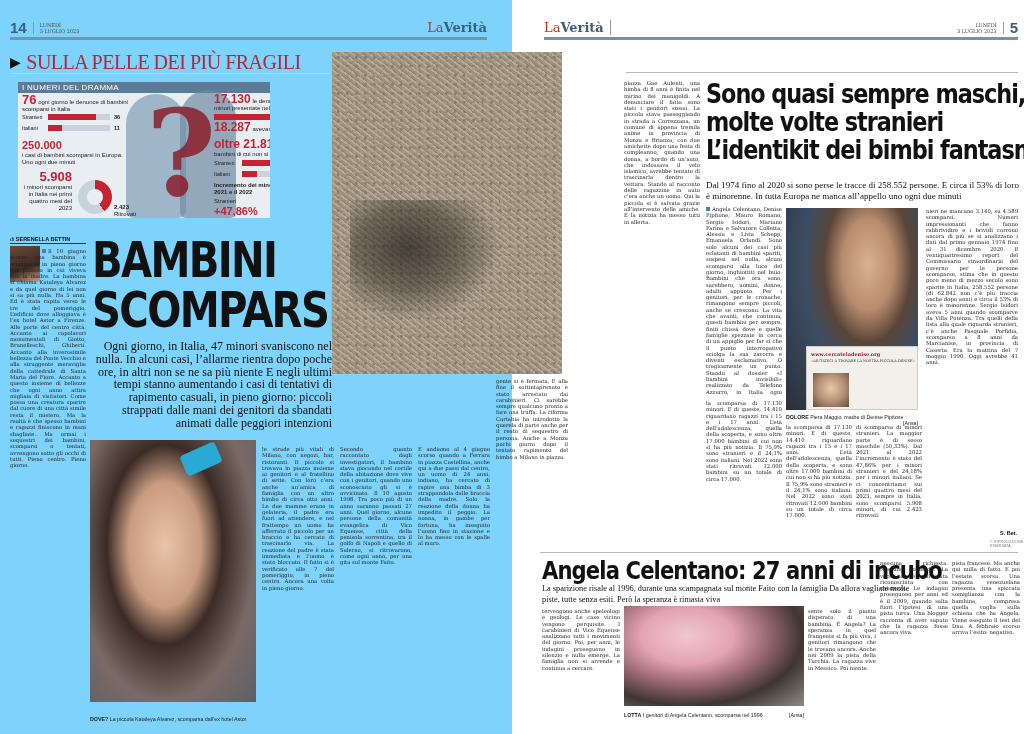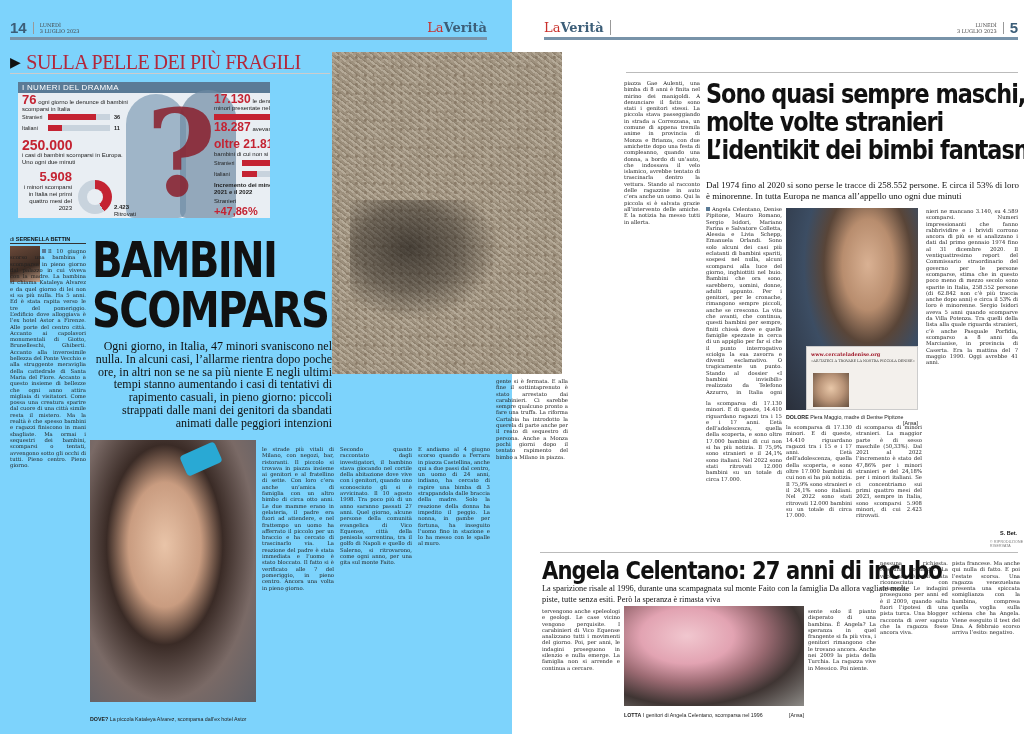--- a/index.html
+++ b/index.html
@@ -116,21 +116,21 @@
       <span class="bar-val">36</span>
     </div>
     <div class="bar-row" style="left:4px;top:43px;">
       <span style="width:22px">Italiani</span>
       <span class="bar-bg" style="width:62px">
           <span class="bar-fill" style="width: 23%;"></span>
         </span>
       <span class="bar-val">11</span>
     </div>
     <div class="stat" style="left:4px;top:56px;width:110px;">
-      <div class="big-red" style="font-size:14px;line-height:14px;">250.000</div>
+      <div class="big-red" style="font-size:11px;line-height:14px;">250.000</div>
       <div>i casi di bambini scomparsi in Europa. Uno ogni due minuti</div>
     </div>
     <div class="stat" style="left:4px;top:88px;width:50px;text-align:right;">
       <div class="big-red" style="font-size:13px;line-height:14px;">5.908</div>
       <div>i minori scomparsi in Italia nei primi quattro mesi del 2023</div>
     </div>
     <div class="donut" style="background: conic-gradient(rgb(196, 35, 50) 0deg, rgb(196, 35, 50) 147.6deg, rgb(200, 211, 221) 147.6deg, rgb(200, 211, 221) 360deg);">
         <div class="donut-hole"></div>
       </div>
     <div class="stat" style="left:96px;top:122px;">

